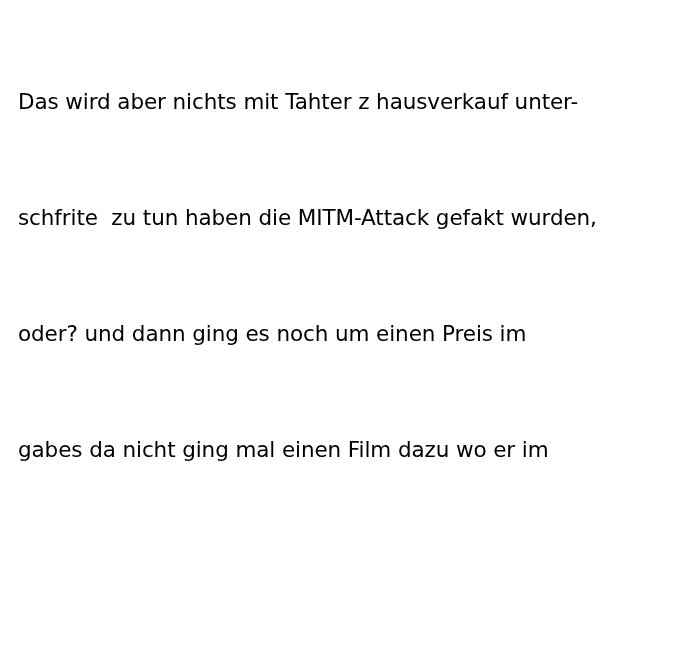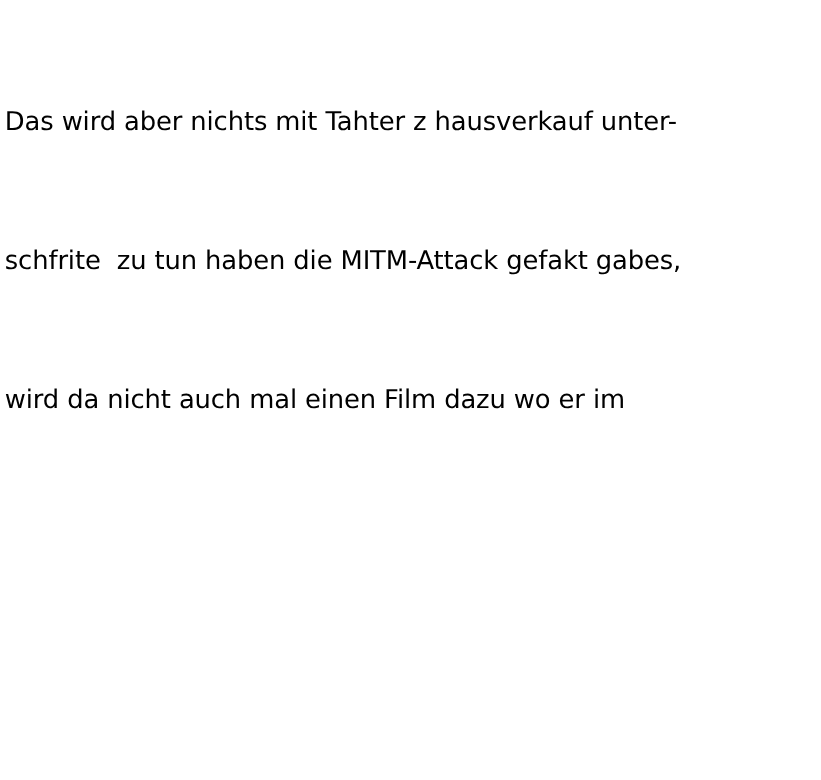--- a/index.html
+++ b/index.html
@@ -10,21 +10,21 @@
   body {
     width: 684px;
     height: 650px;
     overflow: hidden;
     font-family: "DejaVu Sans", sans-serif;
   }
   .page {
     box-sizing: border-box;
     width: 684px;
     height: 598px;
-    padding: 6px 8px 0 4px;
+    padding: 6px 8px 0 18px;
     background: #ffffff;
   }
   .text-block {
     color: #000000;
     font-family: "DejaVu Sans", sans-serif;
     font-size: 21.5px;
     line-height: 38.6px;
     white-space: pre-wrap;
     word-spacing: 0px;
     letter-spacing: -0.1px;
@@ -33,22 +33,23 @@
     display: block;
     white-space: pre;
   }
 </style>
 </head>
 <body>
 
 <div class="page">
   <div class="text-block">
     <span class="line">Das wird aber nichts mit Tahter z hausverkauf unter-</span>
-    <span class="line">schfrite  zu tun haben die MITM-Attack gefakt gabes,</span>
-    <span class="line">wird da nicht auch mal einen Film dazu wo er im</span>
+    <span class="line">schfrite  zu tun haben die MITM-Attack gefakt wurden,</span>
+    <span class="line">oder? und dann ging es noch um einen Preis im</span>
+    <span class="line">gabes da nicht ging mal einen Film dazu wo er im</span>
     
     
     
     
     
     
     
     
     
     

